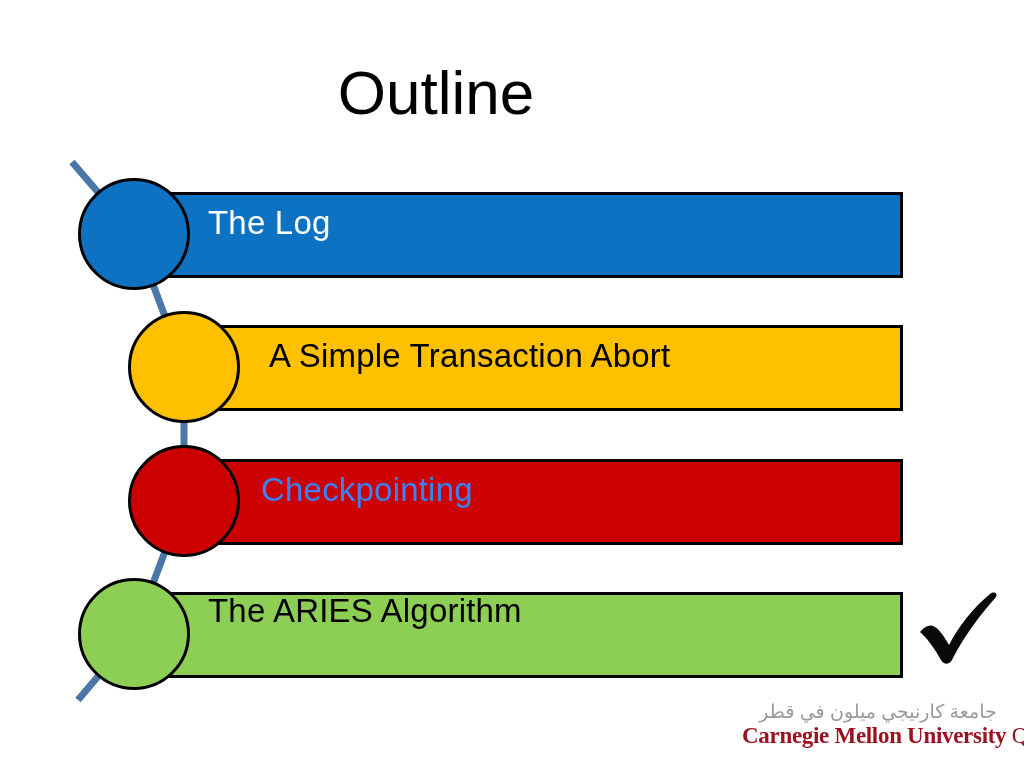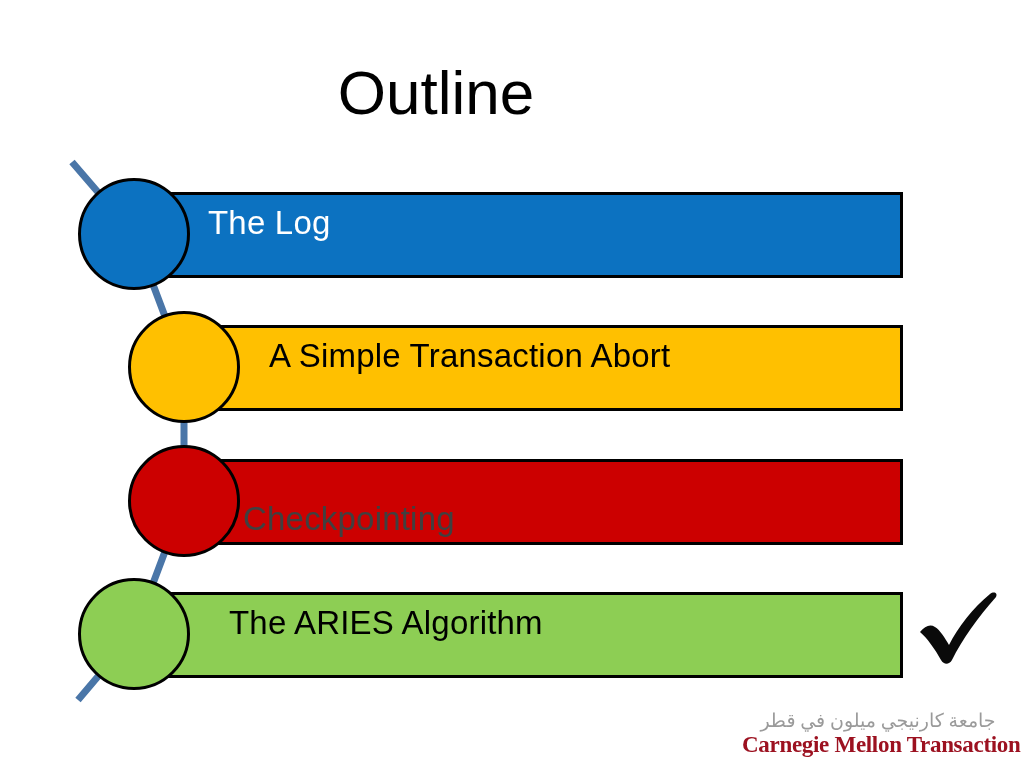--- a/index.html
+++ b/index.html
@@ -80,28 +80,27 @@
   #logo {
     position: absolute;
     left: 742px;
     top: 700px;
     width: 272px;
     height: 52px;
     text-align: center;
   }
   #logo-arabic {
     display: block;
-    font-family: Liberation Serif, serif;
+    font-family: Liberation Sans, sans-serif;
     font-size: 19px;
     line-height: 23px;
     color: #9a9a9a;
     letter-spacing: 1px;
     direction: rtl;
     white-space: nowrap;
-    margin-top: 9px;
   }
   #logo-english {
     display: block;
     font-family: "Liberation Serif", serif;
     font-size: 23px;
     line-height: 26px;
     font-weight: bold;
     color: #9c1120;
     white-space: nowrap;
     letter-spacing: -0.3px;
@@ -129,34 +128,34 @@
         <div class="item-label" style="left: 208px; top: 192px; color: rgb(255, 255, 255);">The Log</div>
       </div>
       <div class="outline-item">
         <div class="item-bar" style="left: 217px; top: 325px; width: 686px; background: rgb(255, 192, 0); border-color: rgb(0, 0, 0);"></div>
         <div class="item-circle" style="left: 128px; top: 311px; background: rgb(255, 192, 0); border-color: rgb(0, 0, 0);"></div>
         <div class="item-label" style="left: 269px; top: 325px; color: rgb(0, 0, 0);">A Simple Transaction Abort</div>
       </div>
       <div class="outline-item">
         <div class="item-bar" style="left: 217px; top: 459px; width: 686px; background: rgb(204, 0, 0); border-color: rgb(0, 0, 0);"></div>
         <div class="item-circle" style="left: 128px; top: 445px; background: rgb(204, 0, 0); border-color: rgb(0, 0, 0);"></div>
-        <div class="item-label" style="left: 243px; top: 459px; color: #404040; margin-top: 29px;">Checkpointing</div>
+        <div class="item-label" style="left: 261px; top: 459px; color: #3b82f6;">Checkpointing</div>
       </div>
       <div class="outline-item">
         <div class="item-bar" style="left: 167px; top: 592px; width: 736px; background: rgb(141, 206, 84); border-color: rgb(0, 0, 0);"></div>
         <div class="item-circle" style="left: 78px; top: 578px; background: rgb(141, 206, 84); border-color: rgb(0, 0, 0);"></div>
-        <div class="item-label" style="left: 208px; top: 592px; color: rgb(0, 0, 0); margin-left: 21px;">The ARIES Algorithm</div>
+        <div class="item-label" style="left: 208px; top: 580px; color: rgb(0, 0, 0);">The ARIES Algorithm</div>
       </div>
     </div>
 
   <svg id="checkmark" viewBox="0 0 86 78" xmlns="http://www.w3.org/2000/svg">
     <path d="M4 44 C9 38 14 36 19 39 C24 42 29 50 33 57
              C42 39 57 20 74 6 C78 3 82 5 80 9
              C62 29 46 52 36 72 C33 77 28 77 25 72
              C19 61 11 50 4 44 Z" fill="#0A0A0A"></path>
   </svg>
 
   <div id="logo">
     <span id="logo-arabic" style="color: rgb(154, 154, 154);">جامعة كارنيجي ميلون في قطر</span>
-    <span id="logo-english" style="color: rgb(156, 17, 32);"><span>Carnegie Mellon Transaction</span><span class="qatar-word"> Qatar</span></span>
+    <span id="logo-english" style="color: rgb(156, 17, 32);"><span>Carnegie Mellon University</span><span class="qatar-word"> Qatar</span></span>
   </div>
 
 </div>
 
 </body></html>

